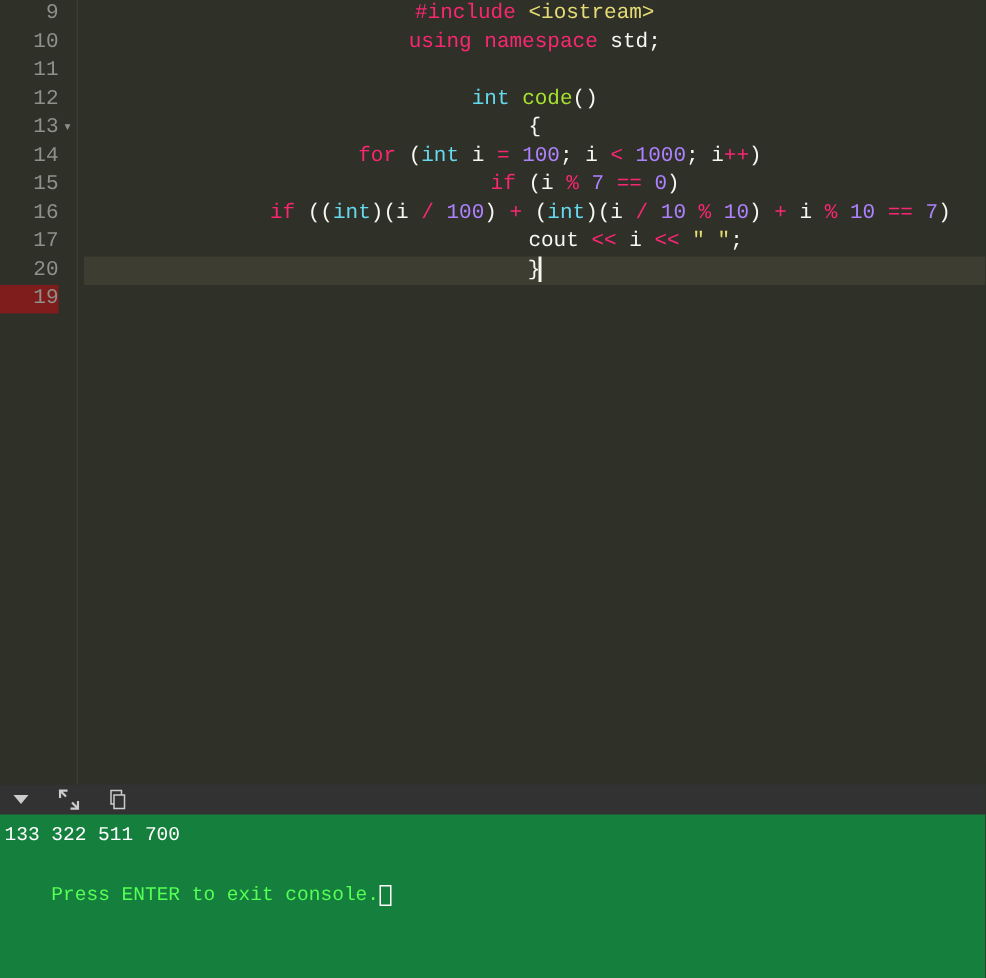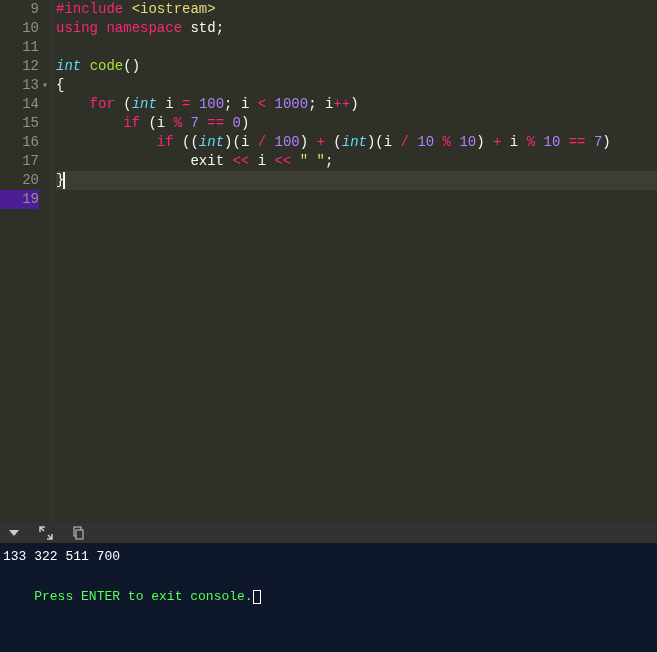--- a/index.html
+++ b/index.html
@@ -33,37 +33,38 @@
     .code-area {
       flex: 1;
       padding-left: 4px;
       position: relative;
     }
     .code-line {
       height: 19px;
       line-height: 19px;
       white-space: pre;
       color: #f8f8f2;
+      text-align: center;
     }
     .code-line.active {
       background: #3e3d32;
     }
     .gutter-line.active {
-      background: #4c1d95;
+      background: #7f1d1d;
     }
     .fold-marker {
       position: absolute;
       left: -14px;
       color: #8f908a;
       font-size: 10px;
     }
     .tok-preproc { color: #f92672; }
     .tok-include { color: #e6db74; }
     .tok-keyword2 { color: #f92672; }
-    .tok-type { color: #66d9ef; font-style: italic; }
+    .tok-type { color: #66d9ef; }
     .tok-func { color: #a6e22e; }
     .tok-number { color: #ae81ff; }
     .tok-string { color: #e6db74; }
     .tok-operator { color: #f92672; }
     .tok-punct { color: #f8f8f2; }
     .tok-ident { color: #f8f8f2; }
     .cursor {
       display: inline-block;
       border-left: 2px solid #f8f8f2;
       height: 17px;
@@ -81,21 +82,21 @@
     .toolbar-icon {
       color: #ccc;
       cursor: pointer;
       display: flex;
       align-items: center;
       justify-content: center;
       width: 16px;
       height: 16px;
     }
     .console {
-      background: #0f172a;
+      background: #15803d;
       color: #fff;
       height: 109px;
       padding: 4px 3px;
       font-family: Consolas, 'Courier New', monospace;
       font-size: 13px;
       line-height: 20px;
     }
     .console-line { white-space: pre; }
     .console-green { color: #55ff55; }
     .console-cursor {
@@ -125,21 +126,21 @@
     </div>
   <div class="code-area" id="code">
       <div class="code-line" style="position: relative;"><span class="tok-preproc">#include </span><span class="tok-include">&lt;iostream&gt;</span></div>
       <div class="code-line" style="position: relative;"><span class="tok-keyword2">using</span><span class="tok-punct"> </span><span class="tok-keyword2">namespace</span><span class="tok-punct"> </span><span class="tok-ident">std</span><span class="tok-punct">;</span></div>
       <div class="code-line" style="position: relative;"></div>
       <div class="code-line" style="position: relative;"><span class="tok-type">int</span><span class="tok-punct"> </span><span class="tok-func">code</span><span class="tok-punct">()</span></div>
       <div class="code-line" style="position: relative;"><span class="fold-marker">▾</span><span class="tok-punct">{</span></div>
       <div class="code-line" style="position: relative;"><span class="tok-punct">    </span><span class="tok-keyword2">for</span><span class="tok-punct"> (</span><span class="tok-type">int</span><span class="tok-punct"> i </span><span class="tok-operator">=</span><span class="tok-punct"> </span><span class="tok-number">100</span><span class="tok-punct">; i </span><span class="tok-operator">&lt;</span><span class="tok-punct"> </span><span class="tok-number">1000</span><span class="tok-punct">; i</span><span class="tok-operator">++</span><span class="tok-punct">)</span></div>
       <div class="code-line" style="position: relative;"><span class="tok-punct">        </span><span class="tok-keyword2">if</span><span class="tok-punct"> (i </span><span class="tok-operator">%</span><span class="tok-punct"> </span><span class="tok-number">7</span><span class="tok-punct"> </span><span class="tok-operator">==</span><span class="tok-punct"> </span><span class="tok-number">0</span><span class="tok-punct">)</span></div>
       <div class="code-line" style="position: relative;"><span class="tok-punct">            </span><span class="tok-keyword2">if</span><span class="tok-punct"> ((</span><span class="tok-type">int</span><span class="tok-punct">)(i </span><span class="tok-operator">/</span><span class="tok-punct"> </span><span class="tok-number">100</span><span class="tok-punct">) </span><span class="tok-operator">+</span><span class="tok-punct"> (</span><span class="tok-type">int</span><span class="tok-punct">)(i </span><span class="tok-operator">/</span><span class="tok-punct"> </span><span class="tok-number">10</span><span class="tok-punct"> </span><span class="tok-operator">%</span><span class="tok-punct"> </span><span class="tok-number">10</span><span class="tok-punct">) </span><span class="tok-operator">+</span><span class="tok-punct"> i </span><span class="tok-operator">%</span><span class="tok-punct"> </span><span class="tok-number">10</span><span class="tok-punct"> </span><span class="tok-operator">==</span><span class="tok-punct"> </span><span class="tok-number">7</span><span class="tok-punct">)</span></div>
-      <div class="code-line" style="position: relative;"><span class="tok-punct">                exit </span><span class="tok-operator">&lt;&lt;</span><span class="tok-punct"> i </span><span class="tok-operator">&lt;&lt;</span><span class="tok-punct"> </span><span class="tok-string">" "</span><span class="tok-punct">;</span></div>
+      <div class="code-line" style="position: relative;"><span class="tok-punct">                cout </span><span class="tok-operator">&lt;&lt;</span><span class="tok-punct"> i </span><span class="tok-operator">&lt;&lt;</span><span class="tok-punct"> </span><span class="tok-string">" "</span><span class="tok-punct">;</span></div>
       <div class="code-line active" style="position: relative;"><span class="tok-punct">}</span><span class="cursor"></span></div>
     </div>
 </div>
 
 <div class="toolbar">
   <span class="toolbar-icon">
     <svg width="14" height="14" viewBox="0 0 14 14">
         <path d="M2 4 L7 10 L12 4" fill="#ccc"></path>
       </svg>
   </span>

